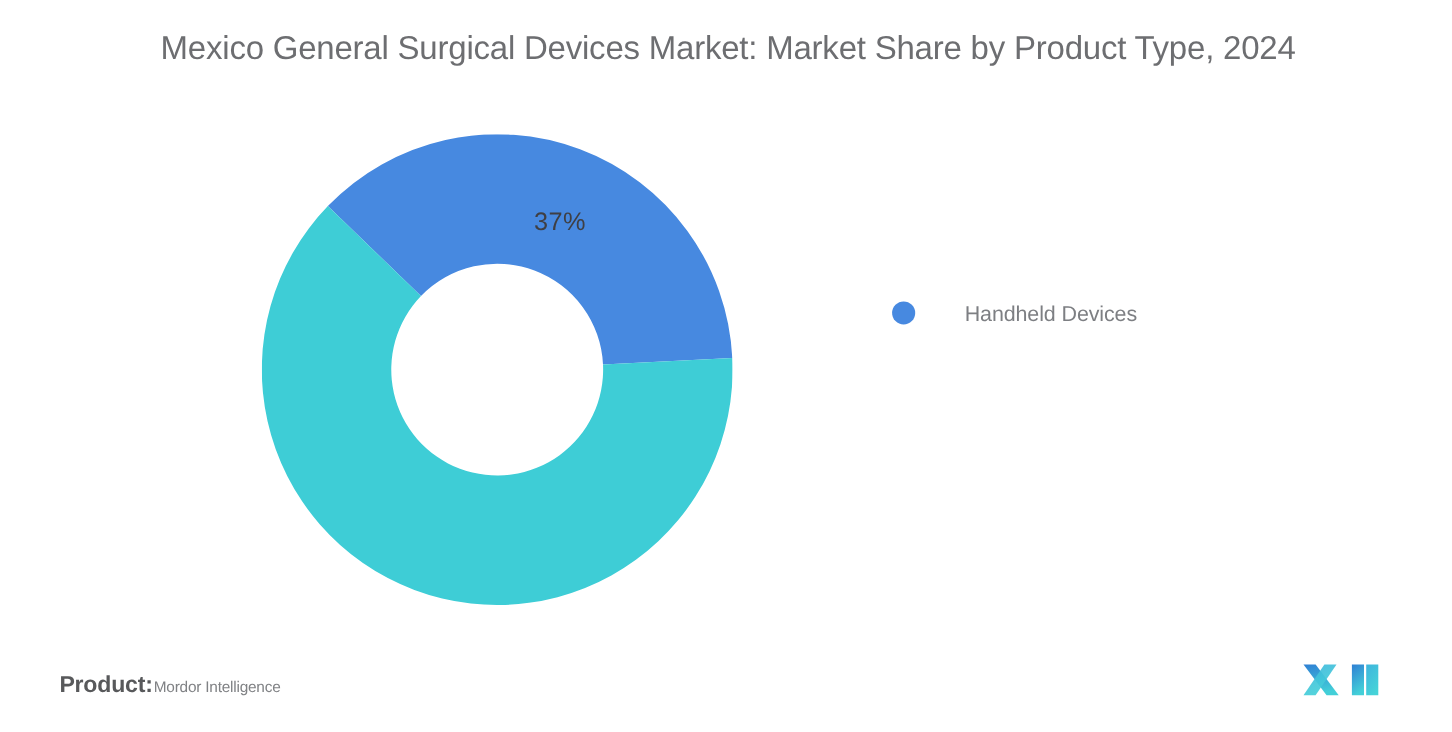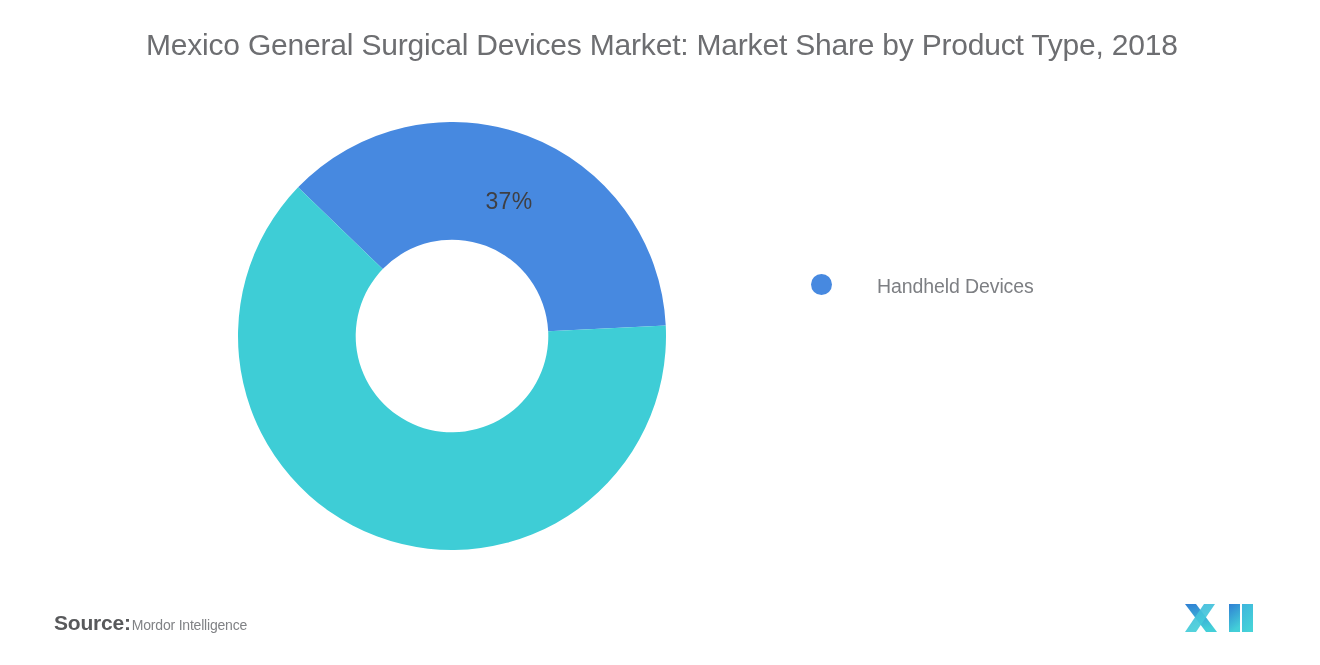--- a/index.html
+++ b/index.html
@@ -115,42 +115,42 @@
     width: 72px;
     height: 38px;
   }
   #logo-mark svg { display: block; width: 72px; height: 38px; }
 </style>
 </head>
 <body>
 
 <div id="page">
 
-  <div id="chart-title">Mexico General Surgical Devices Market: Market Share by Product Type, 2018</div>
+  <div id="chart-title">Mexico General Surgical Devices Market: Market Share by Product Type, 2024</div>
 
   <div id="donut-wrap">
     <svg id="donut-svg" viewBox="0 0 428 428" xmlns="http://www.w3.org/2000/svg">
 
       <path id="slice-0" d="M 60.061282727528635 65.3431087217746 A 214 214 0 0 1 427.7445133910669 203.54614926373873 L 310.1850310259801 209.29576716868243 A 96.3 96.3 0 0 0 144.72757722738788 147.10439892479857 Z" fill="#4789e0"></path>
 
       <path id="slice-1" d="M 427.7445133910669 203.54614926373873 A 214 214 0 1 1 60.06128272752866 65.34310872177457 L 144.72757722738788 147.10439892479855 A 96.3 96.3 0 1 0 310.1850310259801 209.29576716868243 Z" fill="#3ecdd6"></path>
     </svg>
   </div>
 
   <div id="slice-label">37%</div>
 
   <div id="legend">
     <div class="legend-row">
       <span class="legend-dot" id="legend-dot-0" style="background: rgb(71, 137, 224);"></span>
       <span class="legend-text">Handheld Devices</span>
     </div>
   </div>
 
   <div id="source-line">
-    <span id="source-label">Source:</span>
+    <span id="source-label">Product:</span>
     <span id="source-value">Mordor Intelligence</span>
   </div>
 
   <div id="logo-mark">
     <svg viewBox="0 0 72 38" xmlns="http://www.w3.org/2000/svg">
       <defs>
         <linearGradient id="lg-a" x1="0" y1="0" x2="0.25" y2="1">
           <stop offset="0" stop-color="#2f7fd4"></stop>
           <stop offset="1" stop-color="#43cfd8"></stop>
         </linearGradient>

